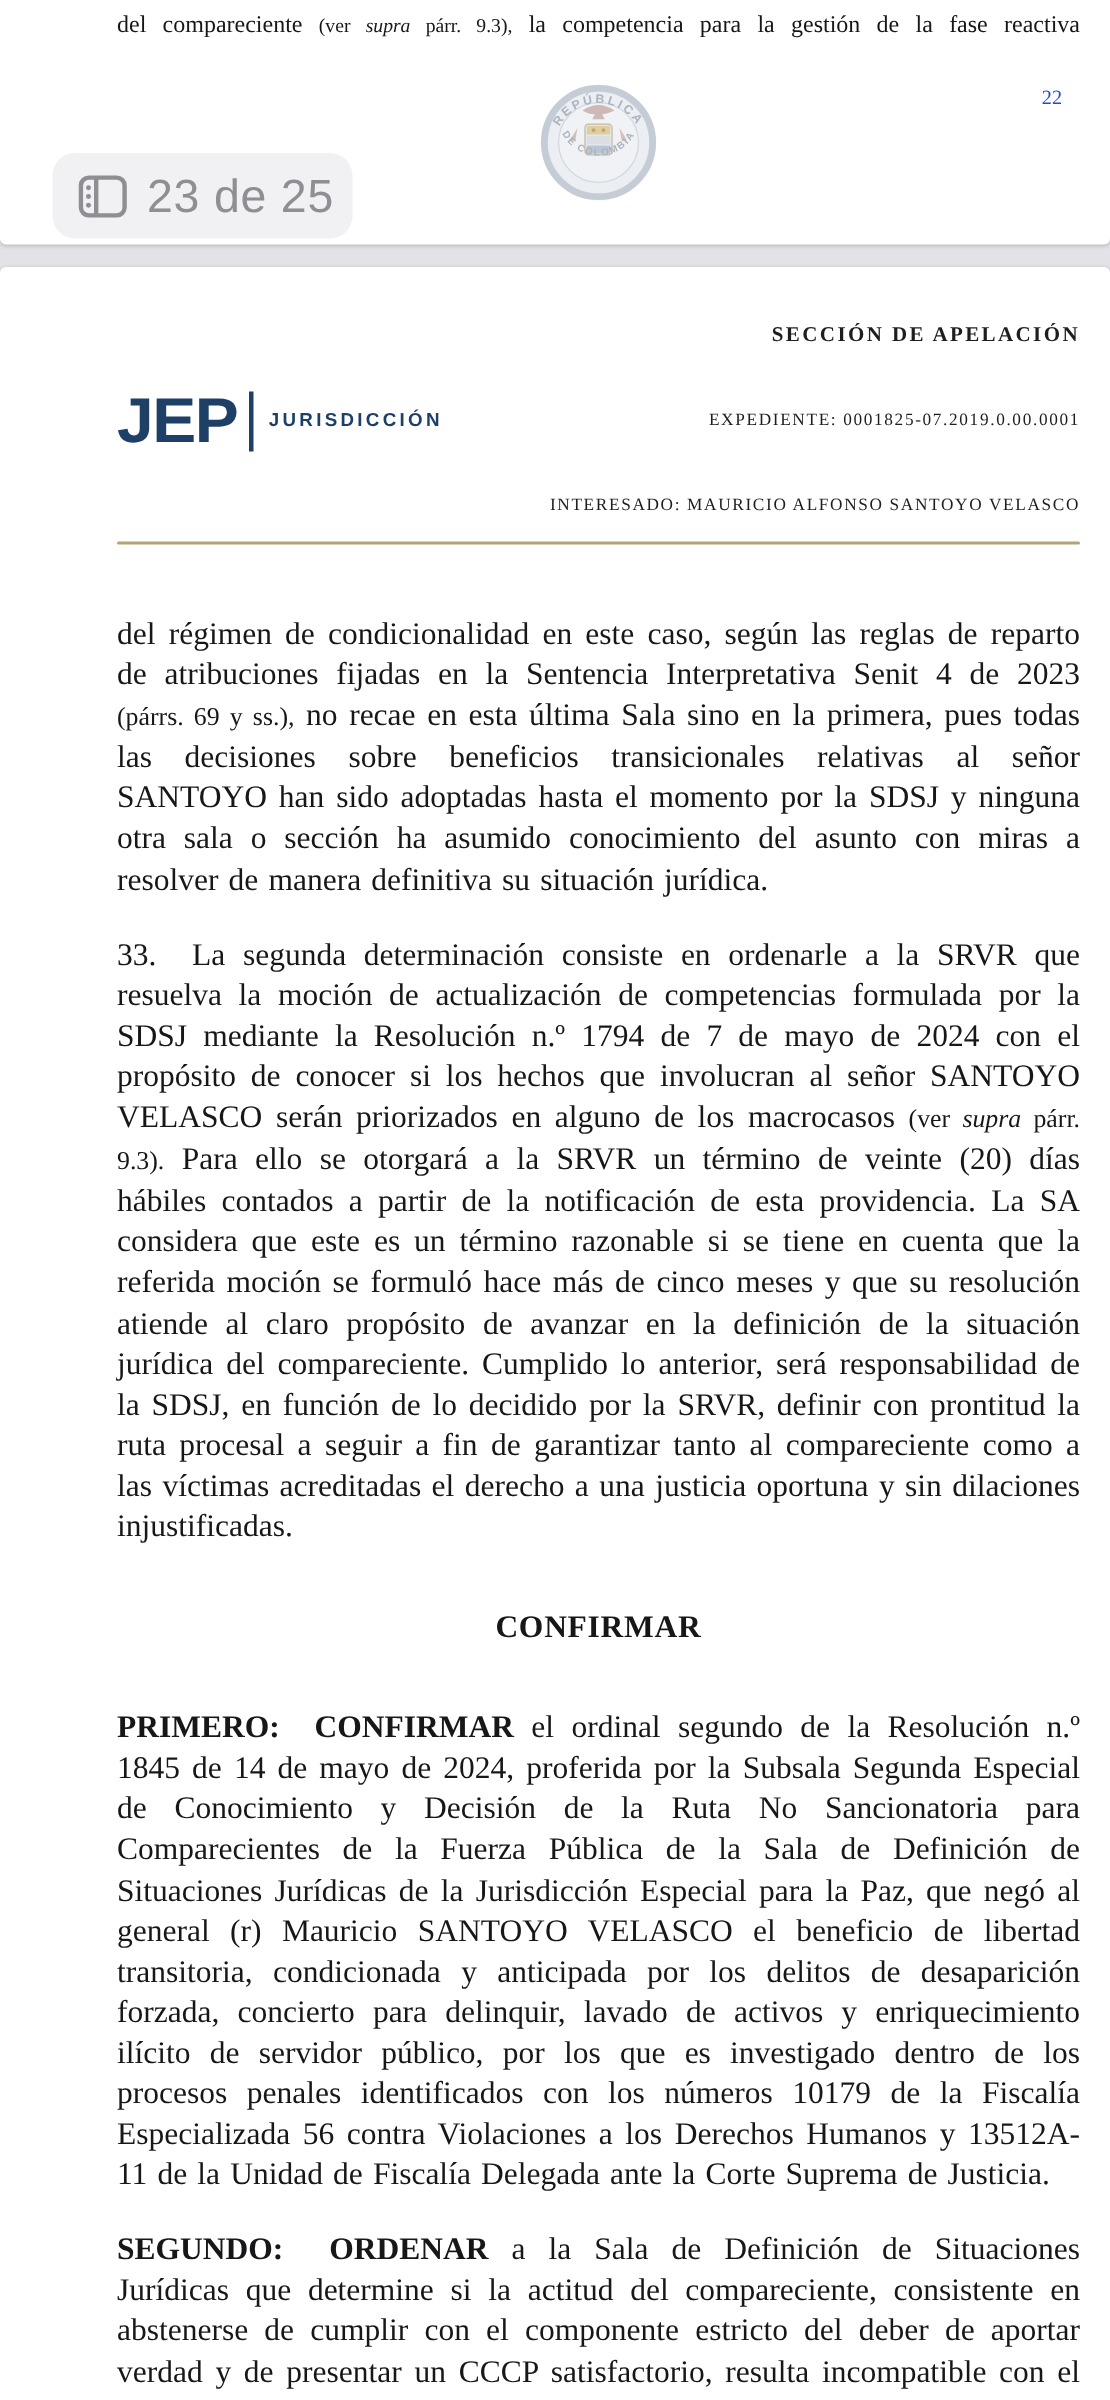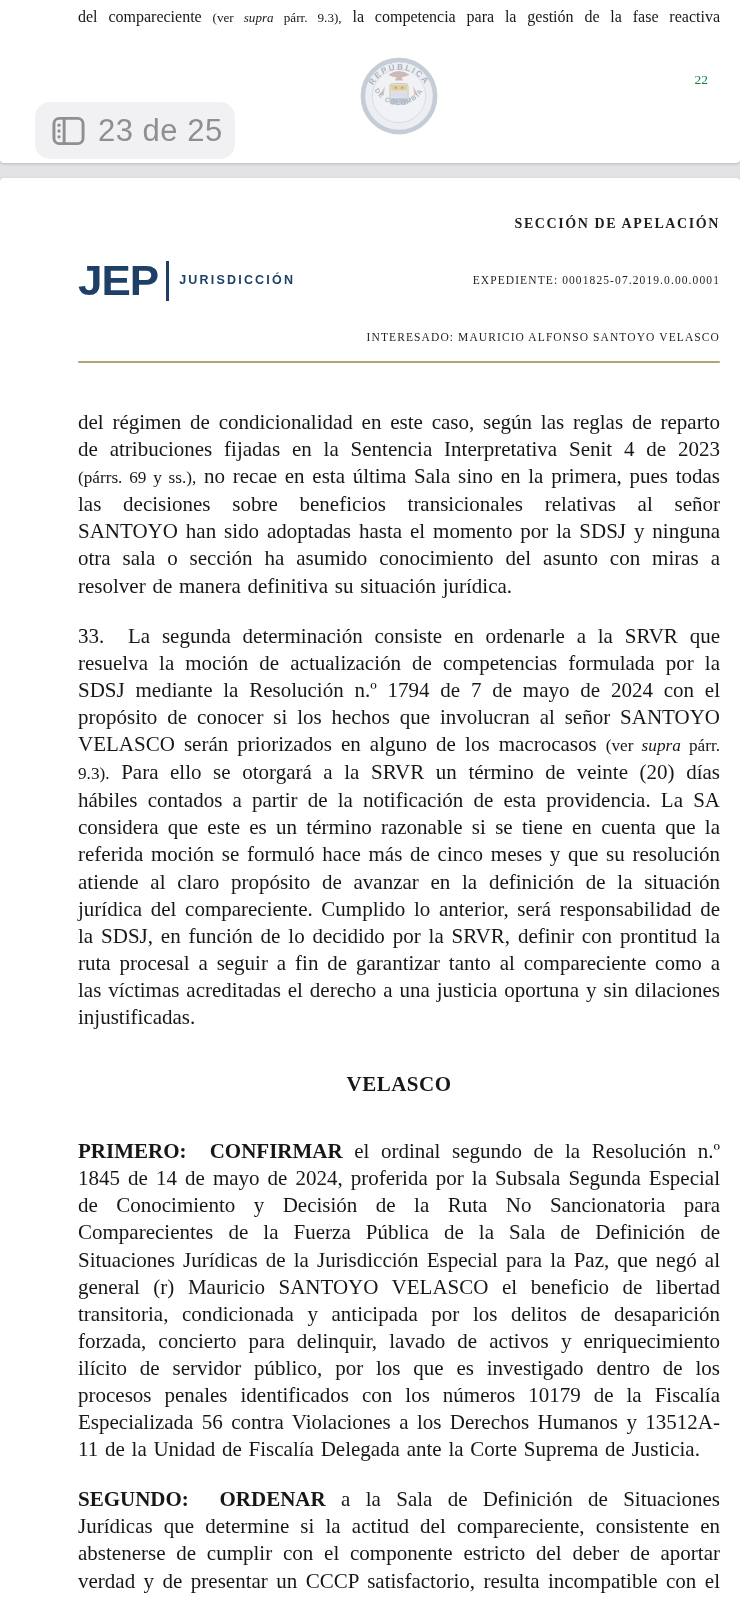--- a/index.html
+++ b/index.html
@@ -23,21 +23,21 @@
 
   
   .p22-line{
     font-size:16px;line-height:27px;padding-top:3px;color:var(--ink);
     text-align:justify;text-align-last:justify;
   }
   .fine{font-size:.82em;}
   .it{font-style:italic;}
   .p22-sealwrap{text-align:center;margin-top:24px;}
   .pagenum{
-    position:absolute;top:72px;right:32px;font-size:13.5px;color:#15803d;
+    position:absolute;top:57px;right:32px;font-size:13.5px;color:#1d4ed8;
   }
 
   
   .chip{
     position:absolute;left:35px;top:102px;height:57px;z-index:20;
     display:flex;align-items:center;gap:13px;padding:0 12px 0 17px;
     background:rgba(240,240,243,.96);border-radius:15px;
     font-family:"Liberation Sans", sans-serif;
   }
   .chip-label{font-size:31px;color:var(--chipfg);letter-spacing:.5px;}
@@ -133,21 +133,21 @@
       </div>
     </div>
     <div class="gold-rule"></div>
 
     <div class="doc-body">
       <p class="para"><span>del régimen de condicionalidad en este caso, según las reglas de reparto de atribuciones fijadas en la Sentencia Interpretativa Senit 4 de 2023 </span><span class="fine">(párrs. 69 y ss.),</span><span> no recae en esta última Sala sino en la primera, pues todas las decisiones sobre beneficios transicionales relativas al señor SANTOYO han sido adoptadas hasta el momento por la SDSJ y ninguna otra sala o sección ha asumido conocimiento del asunto con miras a resolver de manera definitiva su situación jurídica.</span></p>
 
       <p class="para"><span class="pnum">33.</span><span>La segunda determinación consiste en ordenarle a la SRVR que resuelva la moción de actualización de competencias formulada por la SDSJ mediante la Resolución n.º 1794 de 7 de mayo de 2024 con el propósito de conocer si los hechos que involucran al señor SANTOYO VELASCO serán priorizados en alguno de los macrocasos </span><span class="fine">(ver </span><span class="fine it">supra</span><span class="fine"> párr. 9.3).</span><span> Para ello se otorgará a la SRVR un término de veinte (20) días hábiles contados a partir de la notificación de esta providencia. La SA considera que este es un término razonable si se tiene en cuenta que la referida moción se formuló hace más de cinco meses y que su resolución atiende al claro propósito de avanzar en la definición de la situación jurídica del compareciente. Cumplido lo anterior, será responsabilidad de la SDSJ, en función de lo decidido por la SRVR, definir con prontitud la ruta procesal a seguir a fin de garantizar tanto al compareciente como a las víctimas acreditadas el derecho a una justicia oportuna y sin dilaciones injustificadas.</span></p>
 
 
-      <p class="resuelve">VELASCO</p>
+      <p class="resuelve">CONFIRMAR</p>
 
       <p class="para"><span class="lead">PRIMERO:&nbsp; CONFIRMAR</span><span> el ordinal segundo de la Resolución n.º 1845 de 14 de mayo de 2024, proferida por la Subsala Segunda Especial de Conocimiento y Decisión de la Ruta No Sancionatoria para Comparecientes de la Fuerza Pública de la Sala de Definición de Situaciones Jurídicas de la Jurisdicción Especial para la Paz, que negó al general (r) Mauricio SANTOYO VELASCO el beneficio de libertad transitoria, condicionada y anticipada por los delitos de desaparición forzada, concierto para delinquir, lavado de activos y enriquecimiento ilícito de servidor público, por los que es investigado dentro de los procesos penales identificados con los números 10179 de la Fiscalía Especializada 56 contra Violaciones a los Derechos Humanos y 13512A-11 de la Unidad de Fiscalía Delegada ante la Corte Suprema de Justicia.</span></p>
 
       <p class="para" style="margin-bottom:0"><span class="lead">SEGUNDO:&nbsp; ORDENAR</span><span> a la Sala de Definición de Situaciones Jurídicas que determine si la actitud del compareciente, consistente en abstenerse de cumplir con el componente estricto del deber de aportar verdad y de presentar un CCCP satisfactorio, resulta incompatible con el mantenimiento del beneficio de privación de la libertad en unidad militar o policial (PLUMP) y con su permanencia misma en el Sistema Integral de Paz.</span></p>
     </div>
 
     <div class="sealwrap-bottom">
       <svg class="seal" viewBox="0 0 100 100">
         <defs>
           <path id="arcTopB" d="M 14 54 A 36 36 0 1 1 86 54"></path>

